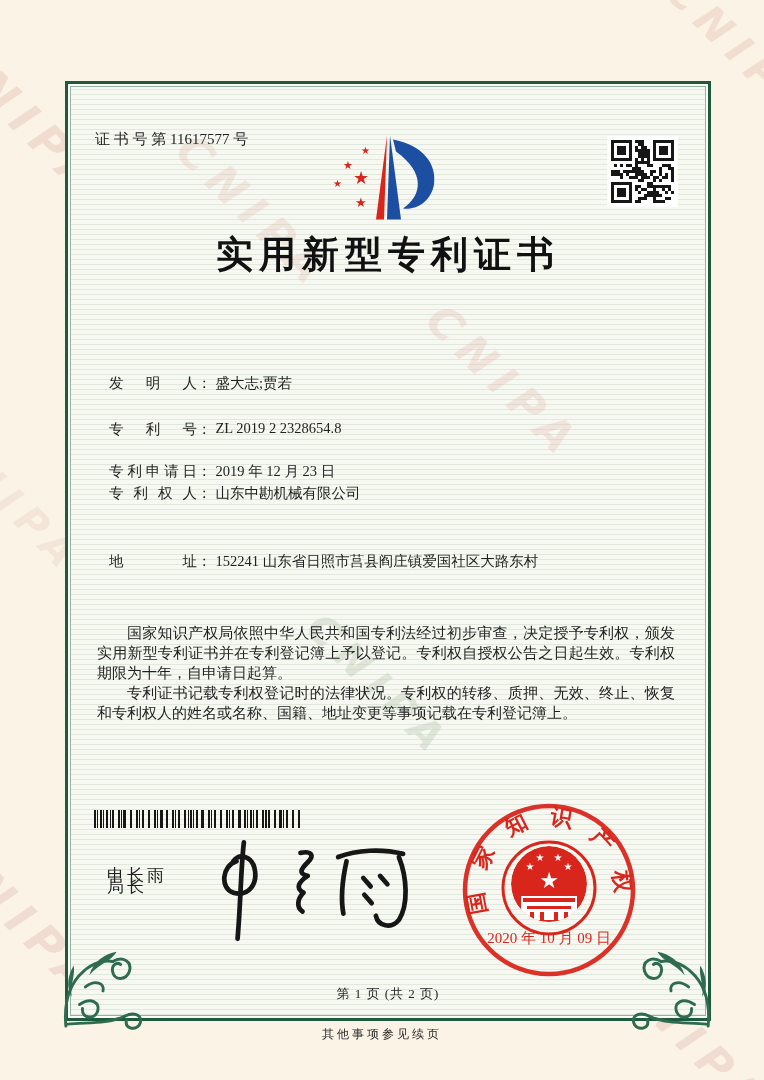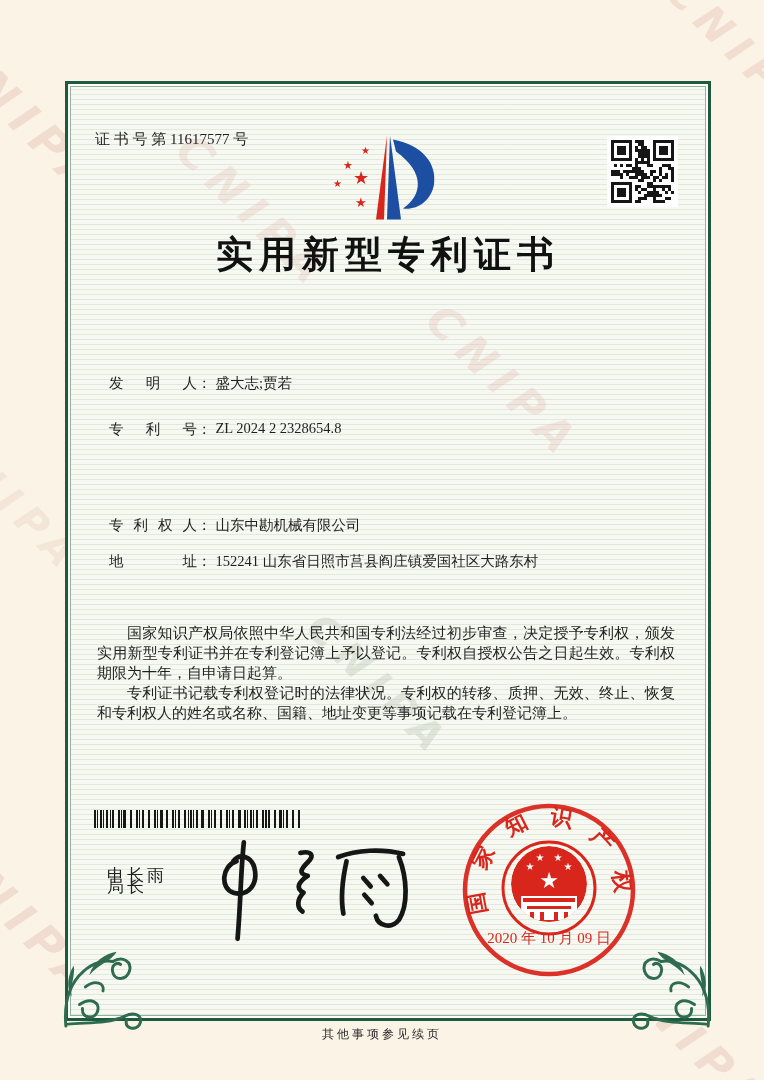--- a/index.html
+++ b/index.html
@@ -328,23 +328,26 @@
           <rect x="55" y="64" width="3" height="3" fill="#161616"></rect>
         </svg>
     </div>
 
     <div class="title">实用新型专利证书</div>
 
     <div class="frow" style="top:290px;font-family:Liberation Serif, serif;">
       <span class="flabel">发明人</span><span class="fcolon">：</span><span class="fvalue">盛大志;贾若</span>
     </div>
     <div class="frow" style="top:336px;">
-      <span class="flabel">专利号</span><span class="fcolon">：</span><span class="fvalue">ZL 2024 2 2328654.8</span>
-    </div>
-    <div class="frow" style="top:432px;">
+      <span class="flabel">专利号</span><span class="fcolon">：</span><span class="fvalue">ZL 2019 2 2328654.8</span>
+    </div>
+    <div class="frow" style="top:378px;">
+      <span class="flabel">专利申请日</span><span class="fcolon">：</span><span class="fvalue">2019 年 12 月 23 日</span>
+    </div>
+    <div class="frow" style="top:400px;">
       <span class="flabel">专利权人</span><span class="fcolon">：</span><span class="fvalue">山东中勘机械有限公司</span>
     </div>
     <div class="frow" style="top:468px;">
       <span class="flabel">地址</span><span class="fcolon">：</span><span class="fvalue">152241 山东省日照市莒县阎庄镇爱国社区大路东村</span>
     </div>
 
     <div class="paras">
       <p>国家知识产权局依照中华人民共和国专利法经过初步审查，决定授予专利权，颁发实用新型专利证书并在专利登记簿上予以登记。专利权自授权公告之日起生效。专利权期限为十年，自申请日起算。</p>
       <p>专利证书记载专利权登记时的法律状况。专利权的转移、质押、无效、终止、恢复和专利权人的姓名或名称、国籍、地址变更等事项记载在专利登记簿上。</p>
     </div>
@@ -391,20 +394,21 @@
         <rect x="71" y="112" width="4" height="9" fill="#d9261c"></rect>
         <rect x="81" y="112" width="4" height="9" fill="#d9261c"></rect>
         <rect x="95" y="112" width="4" height="9" fill="#d9261c"></rect>
         <rect x="105" y="112" width="4" height="9" fill="#d9261c"></rect>
         <rect x="62" y="120" width="56" height="3" fill="#d9261c"></rect>
       </g>
       <circle cx="90" cy="88" r="46" fill="none" stroke="#d9261c" stroke-width="3"></circle>
     </svg>
     <div class="seal-date">2020 年 10 月 09 日</div>
 
+    <div class="page-note">第 1 页 (共 2 页)</div>
 
     <svg class="orn" style="left:-8px;top:858px;" width="88" height="88" viewBox="0 0 90 90">
       <g fill="none" stroke="#2f6b4e" stroke-width="3" stroke-linecap="round">
         <path d="M6,86 C4,64 8,44 24,30 C34,21 46,18 54,20"></path>
         <path d="M54,20 C64,14 74,20 71,30 C68,39 56,40 54,31 C52,24 58,20 62,23"></path>
         <path d="M8,84 C28,82 48,84 66,76"></path>
         <path d="M66,76 C78,70 86,77 81,85 C76,91 66,88 68,80"></path>
         <path d="M20,64 C32,56 42,62 38,72 C34,80 22,78 23,68"></path>
         <path d="M26,46 C36,38 46,42 44,50"></path>
       </g>

